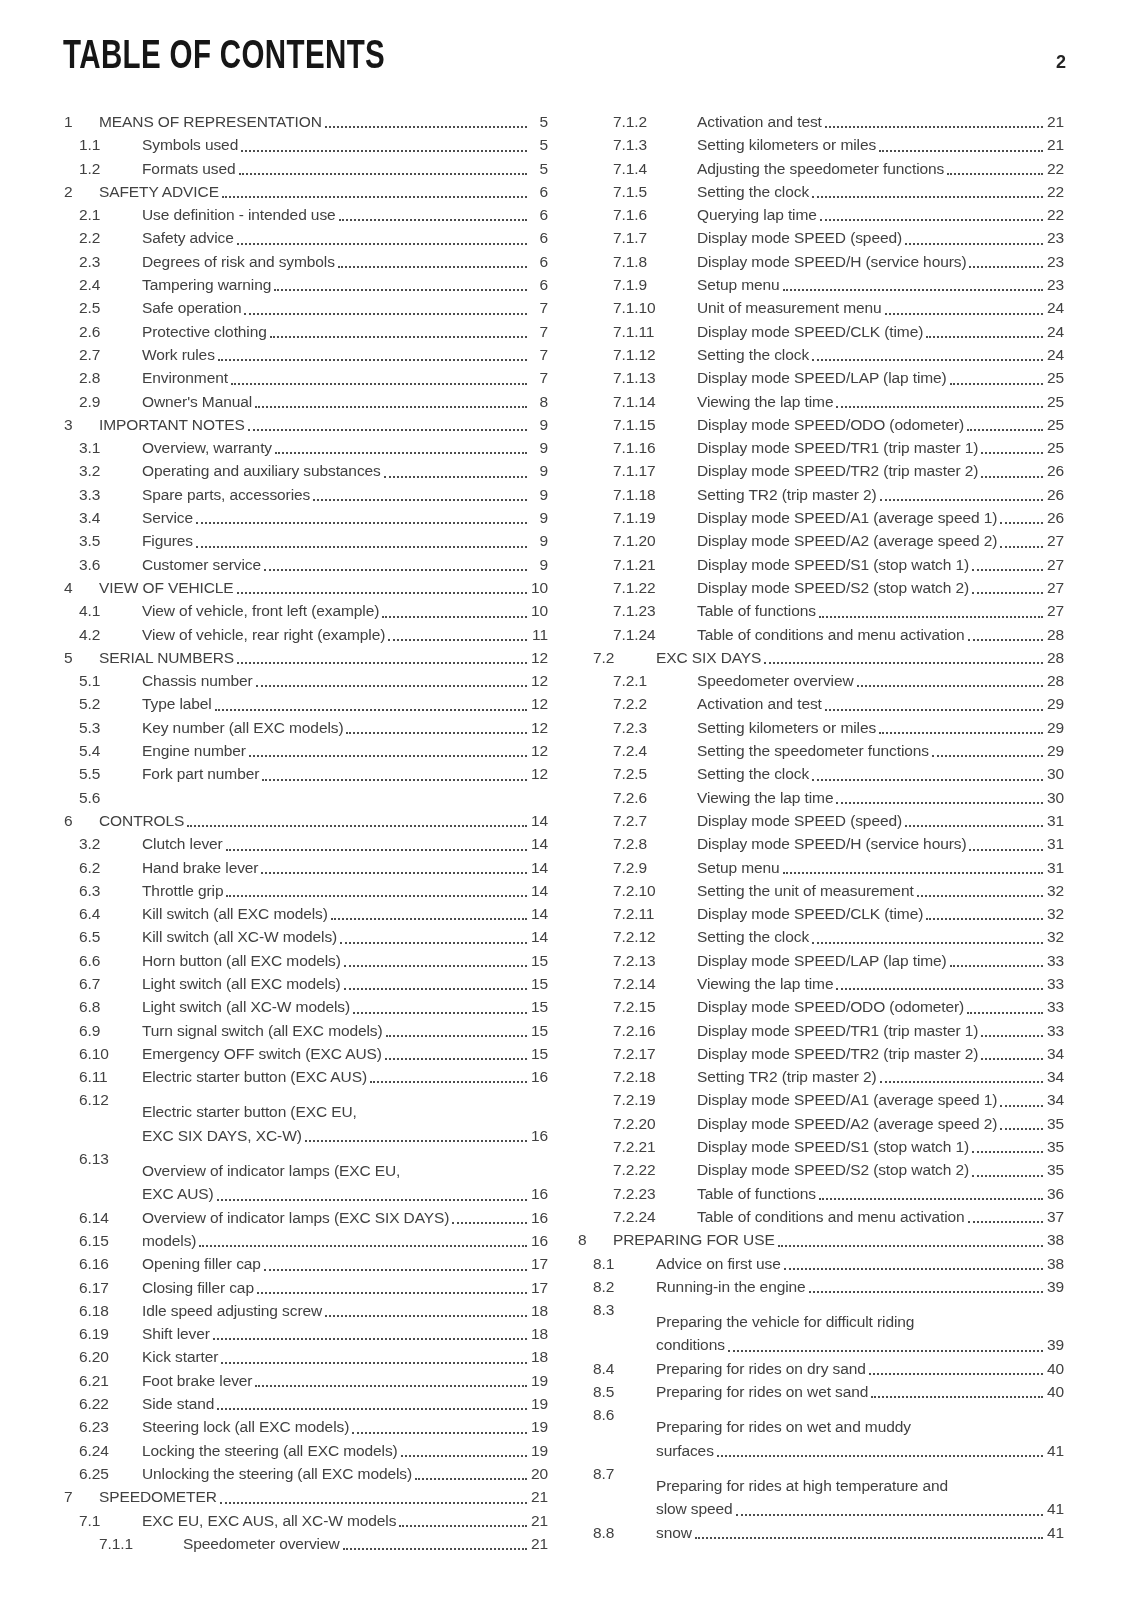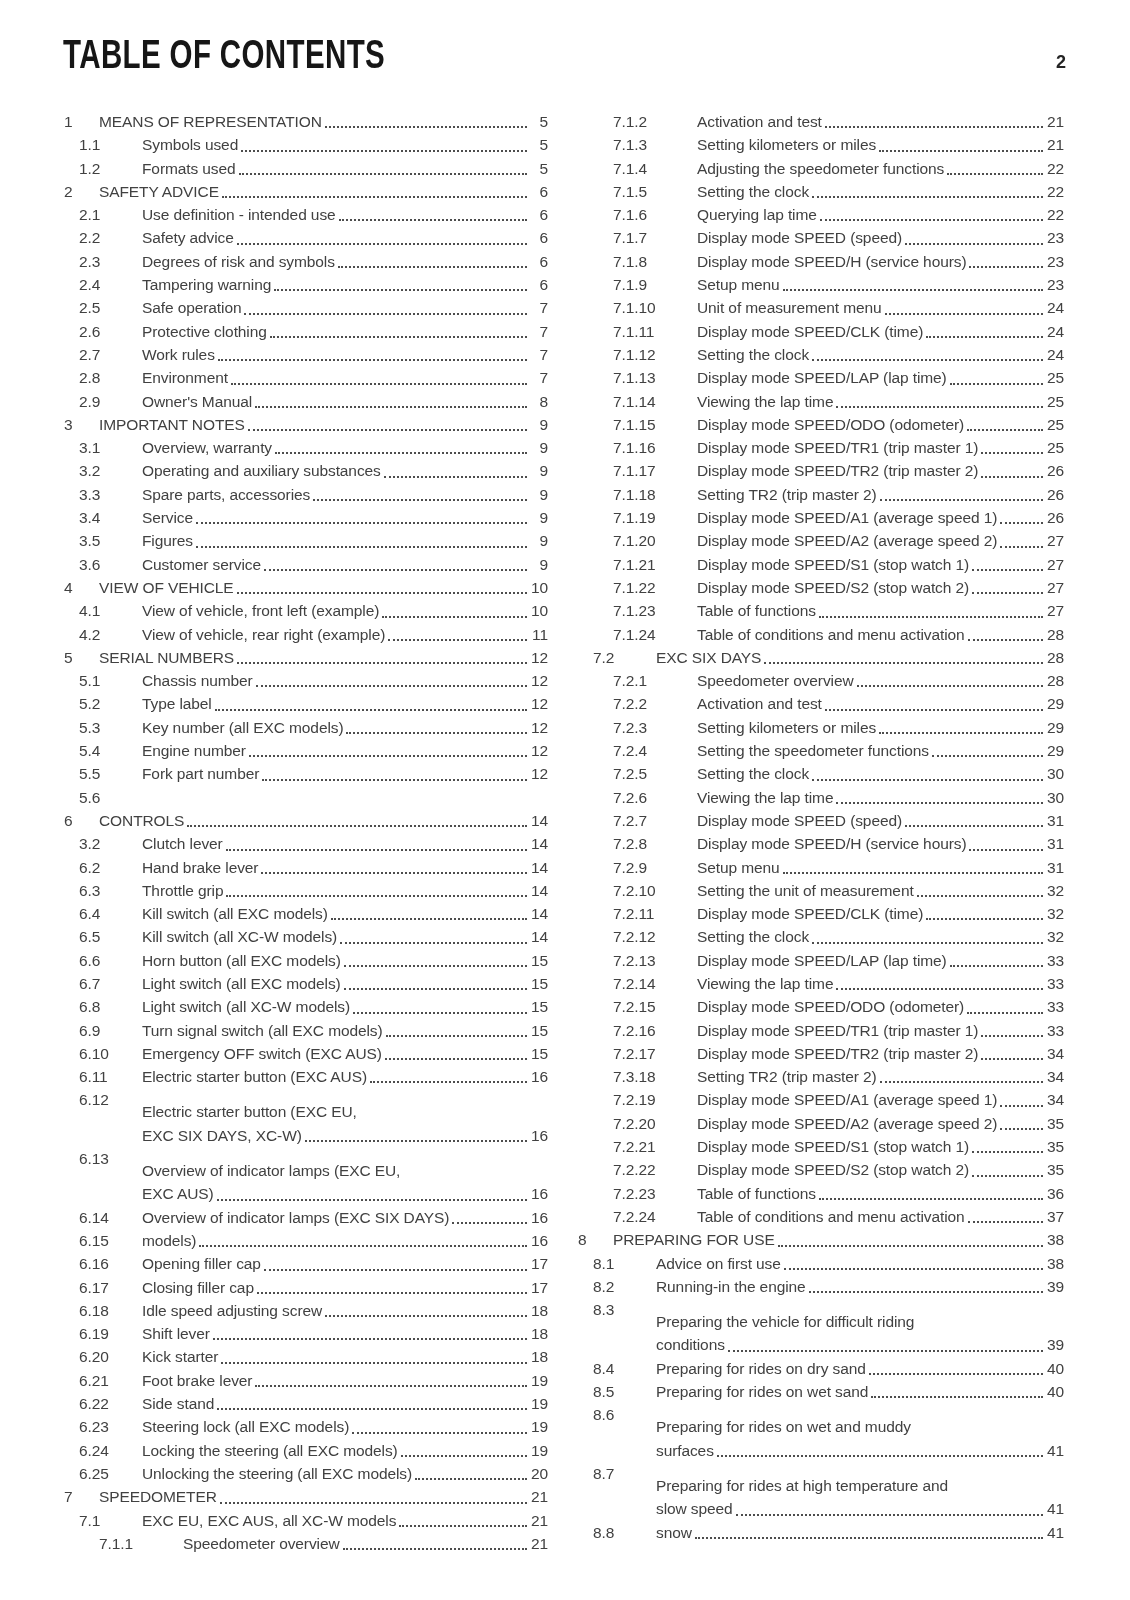--- a/index.html
+++ b/index.html
@@ -1046,21 +1046,21 @@
         <span class="num">7.2.17</span>
         <div class="body">
           <div class="line2">
             <span class="t">Display mode SPEED/TR2 (trip master 2)</span>
             <span class="leader"></span>
             <span class="pg">34</span>
           </div>
         </div>
       </div>
       <div class="entry l3">
-        <span class="num">7.3.18</span>
+        <span class="num">7.2.18</span>
         <div class="body">
           <div class="line2">
             <span class="t">Setting TR2 (trip master 2)</span>
             <span class="leader"></span>
             <span class="pg">34</span>
           </div>
         </div>
       </div>
       <div class="entry l3">
         <span class="num">7.2.19</span>

